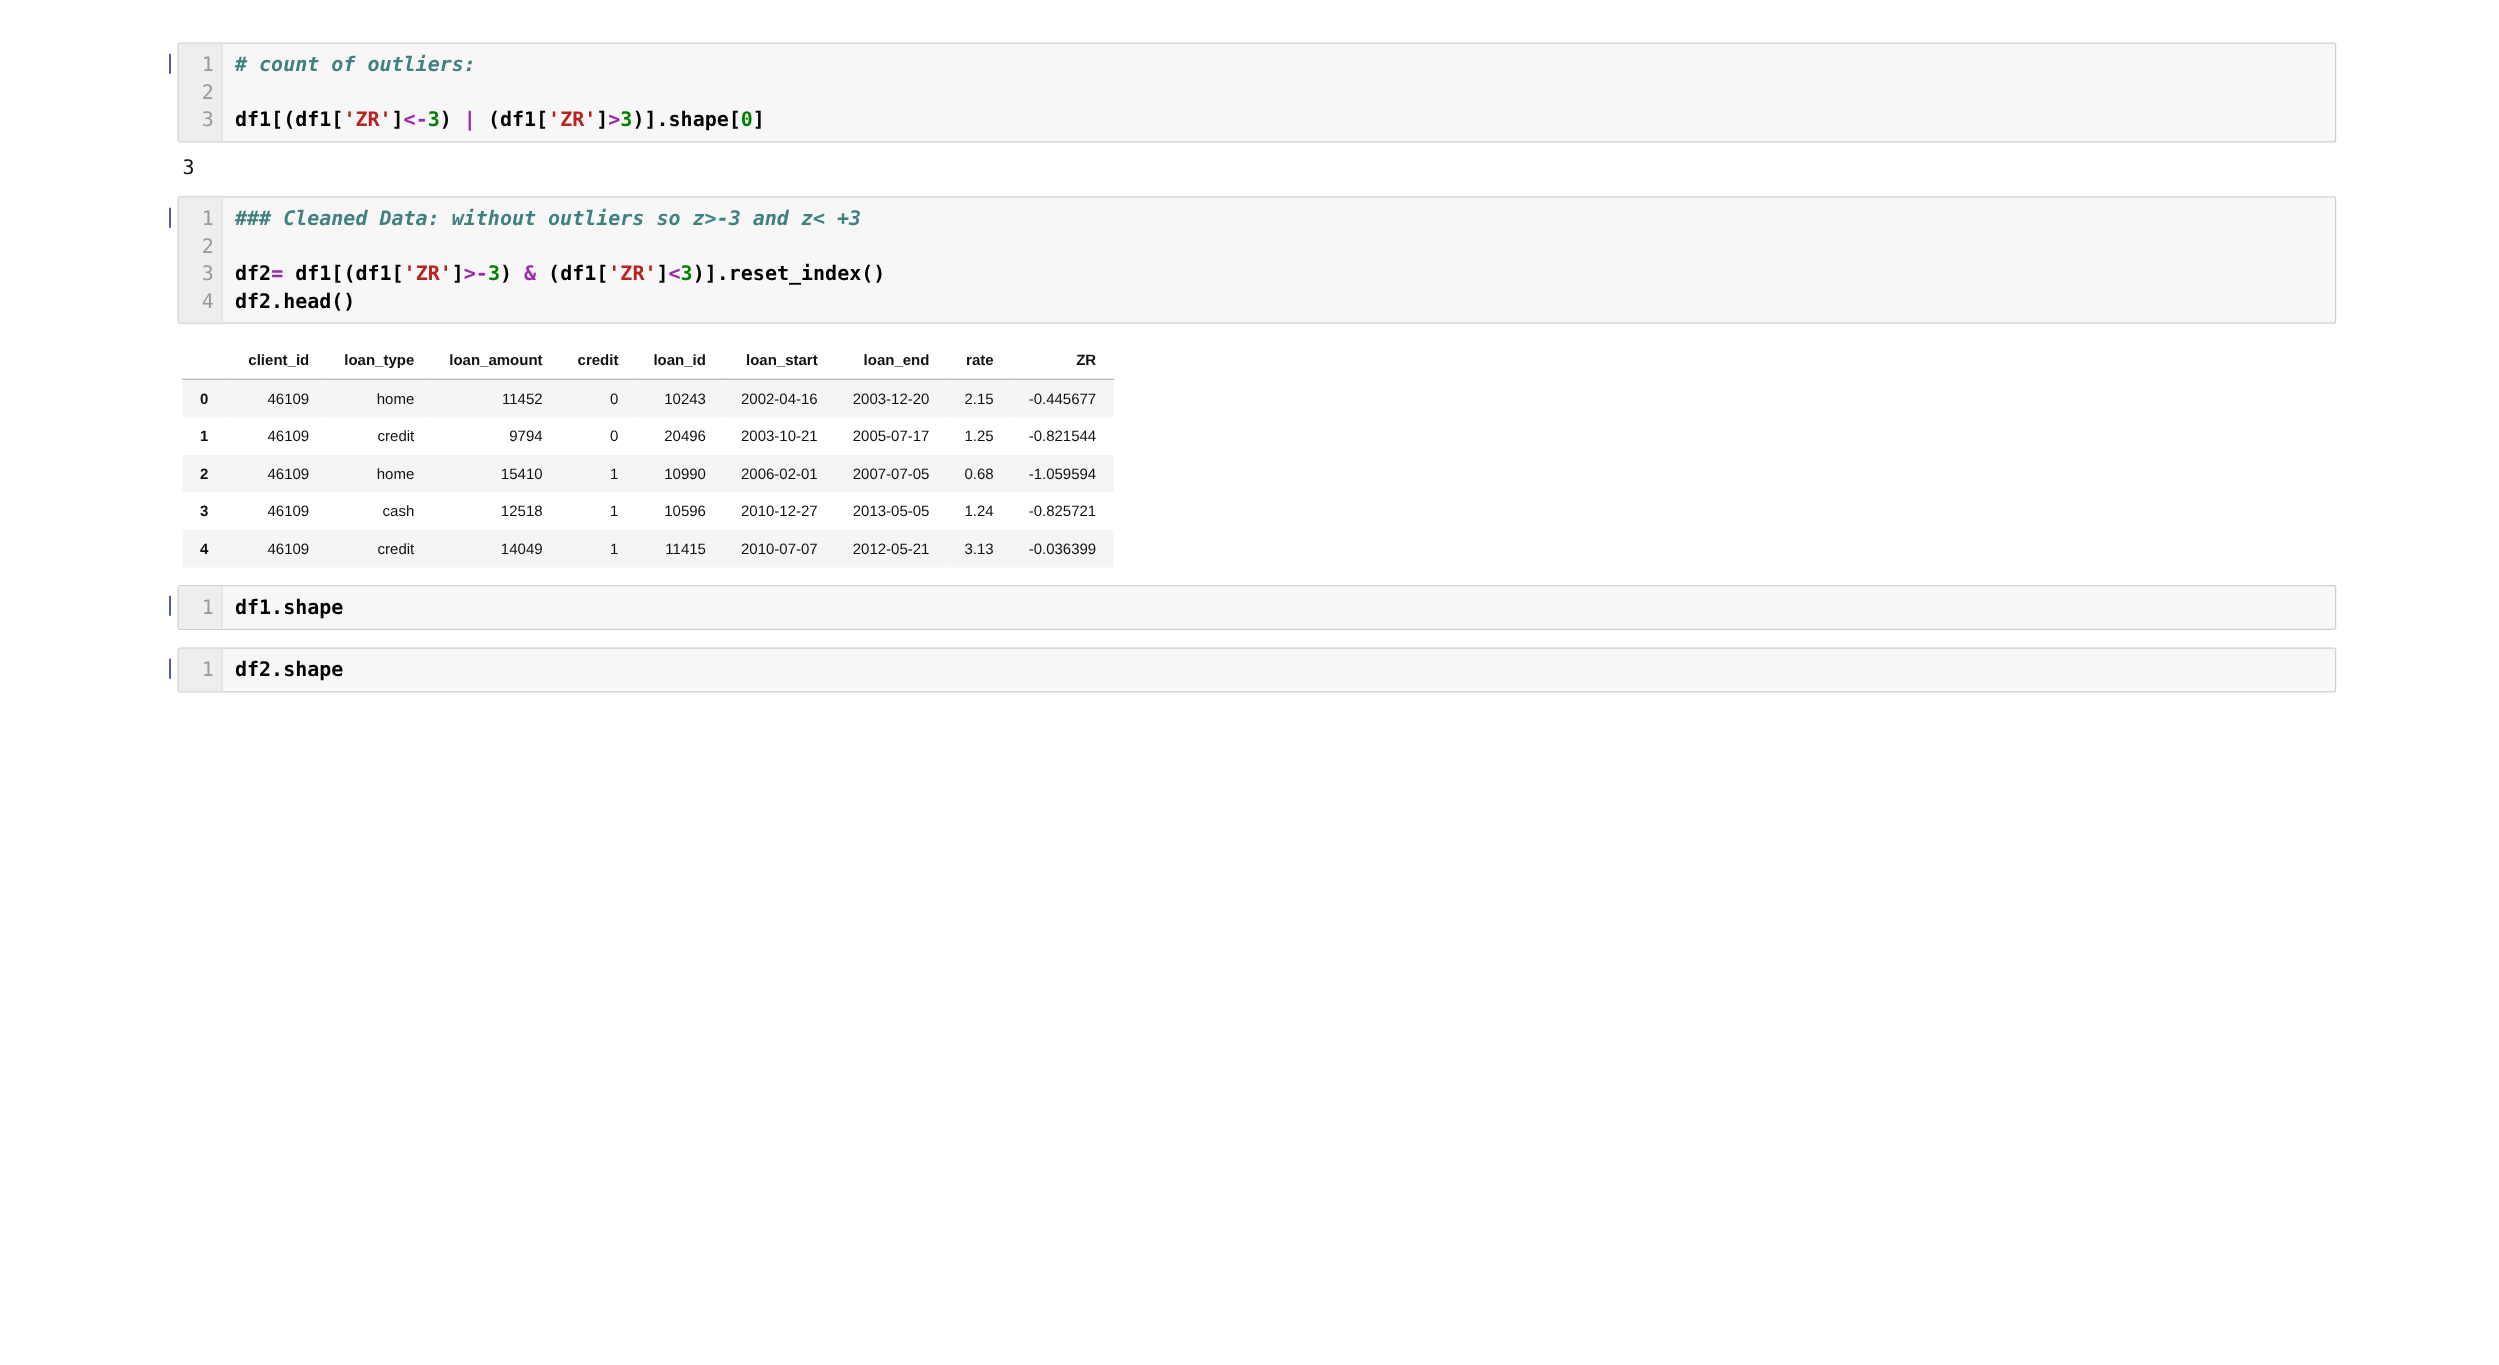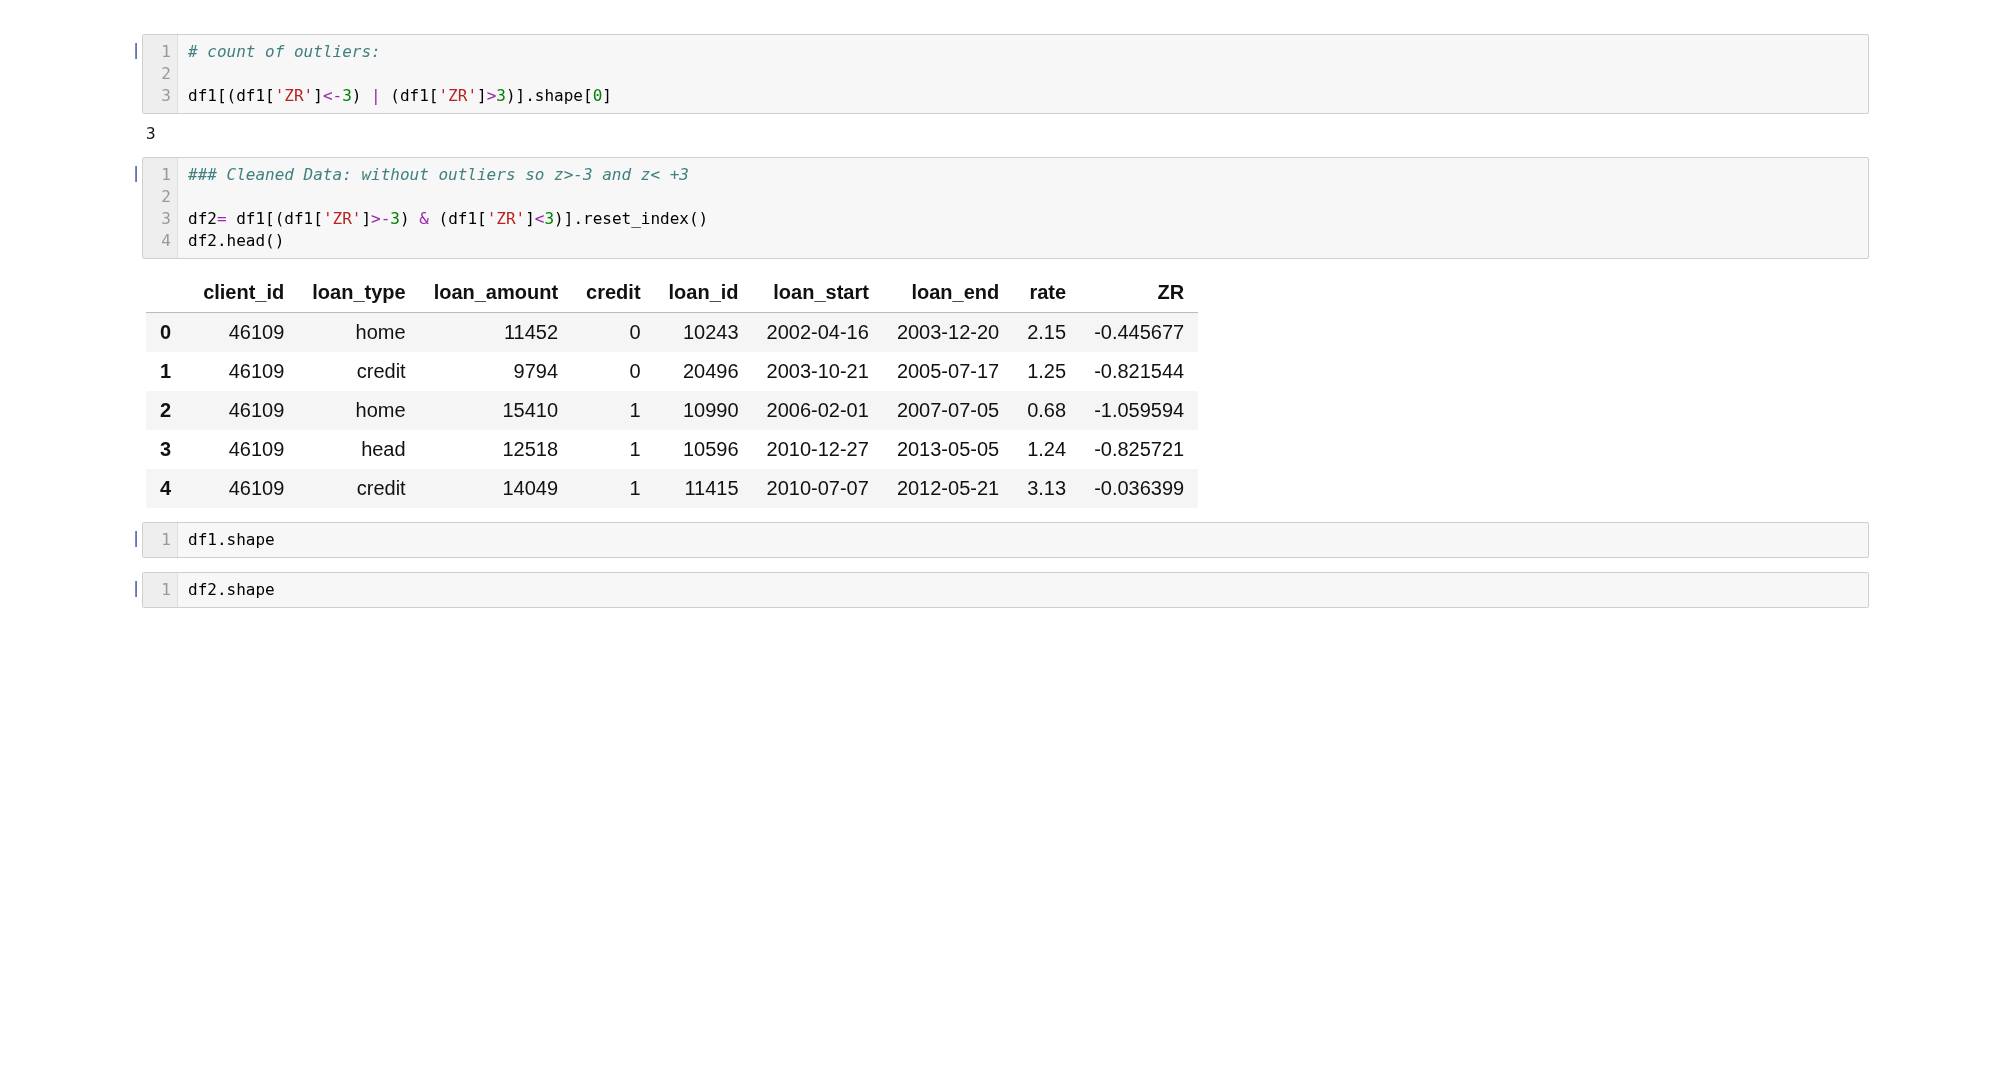--- a/index.html
+++ b/index.html
@@ -51,39 +51,40 @@
   }
   .gutter .ln { display:block; line-height: 22px; }
   .source {
     flex: 1;
     padding: 6px 10px;
     font-family: "DejaVu Sans Mono", Menlo, Consolas, monospace;
     font-size: 16px;
     line-height: 22px;
     white-space: pre;
     color: #333;
+    font-weight: bold;
   }
   .tok-comment { color: #408080; font-style: italic; }
   .tok-op      { color: #9C27B0; }
   .tok-str     { color: #BA2121; }
   .tok-num     { color: #008000; }
   .tok-name    { color: #000; }
   .output {
     margin: 10px 0 10px 16px;
     font-family: "DejaVu Sans Mono", Menlo, Consolas, monospace;
     font-size: 16px;
     color: #111;
   }
   
   .df-wrap {
     margin: 14px 0 10px 16px;
   }
   table.df {
     border-collapse: collapse;
-    font-size: 20px;
+    font-size: 12px;
     color: #111;
   }
   table.df th, table.df td {
     padding: 8px 14px;
     text-align: right;
     border: none;
   }
   table.df thead th {
     font-weight: bold;
     border-bottom: 1px solid #bbb;
@@ -187,21 +188,21 @@
               <td>1</td>
               <td>10990</td>
               <td>2006-02-01</td>
               <td>2007-07-05</td>
               <td>0.68</td>
               <td>-1.059594</td>
             </tr>
             <tr>
               <th class="rowhead">3</th>
               <td>46109</td>
-              <td>head</td>
+              <td>cash</td>
               <td>12518</td>
               <td>1</td>
               <td>10596</td>
               <td>2010-12-27</td>
               <td>2013-05-05</td>
               <td>1.24</td>
               <td>-0.825721</td>
             </tr>
             <tr>
               <th class="rowhead">4</th>

